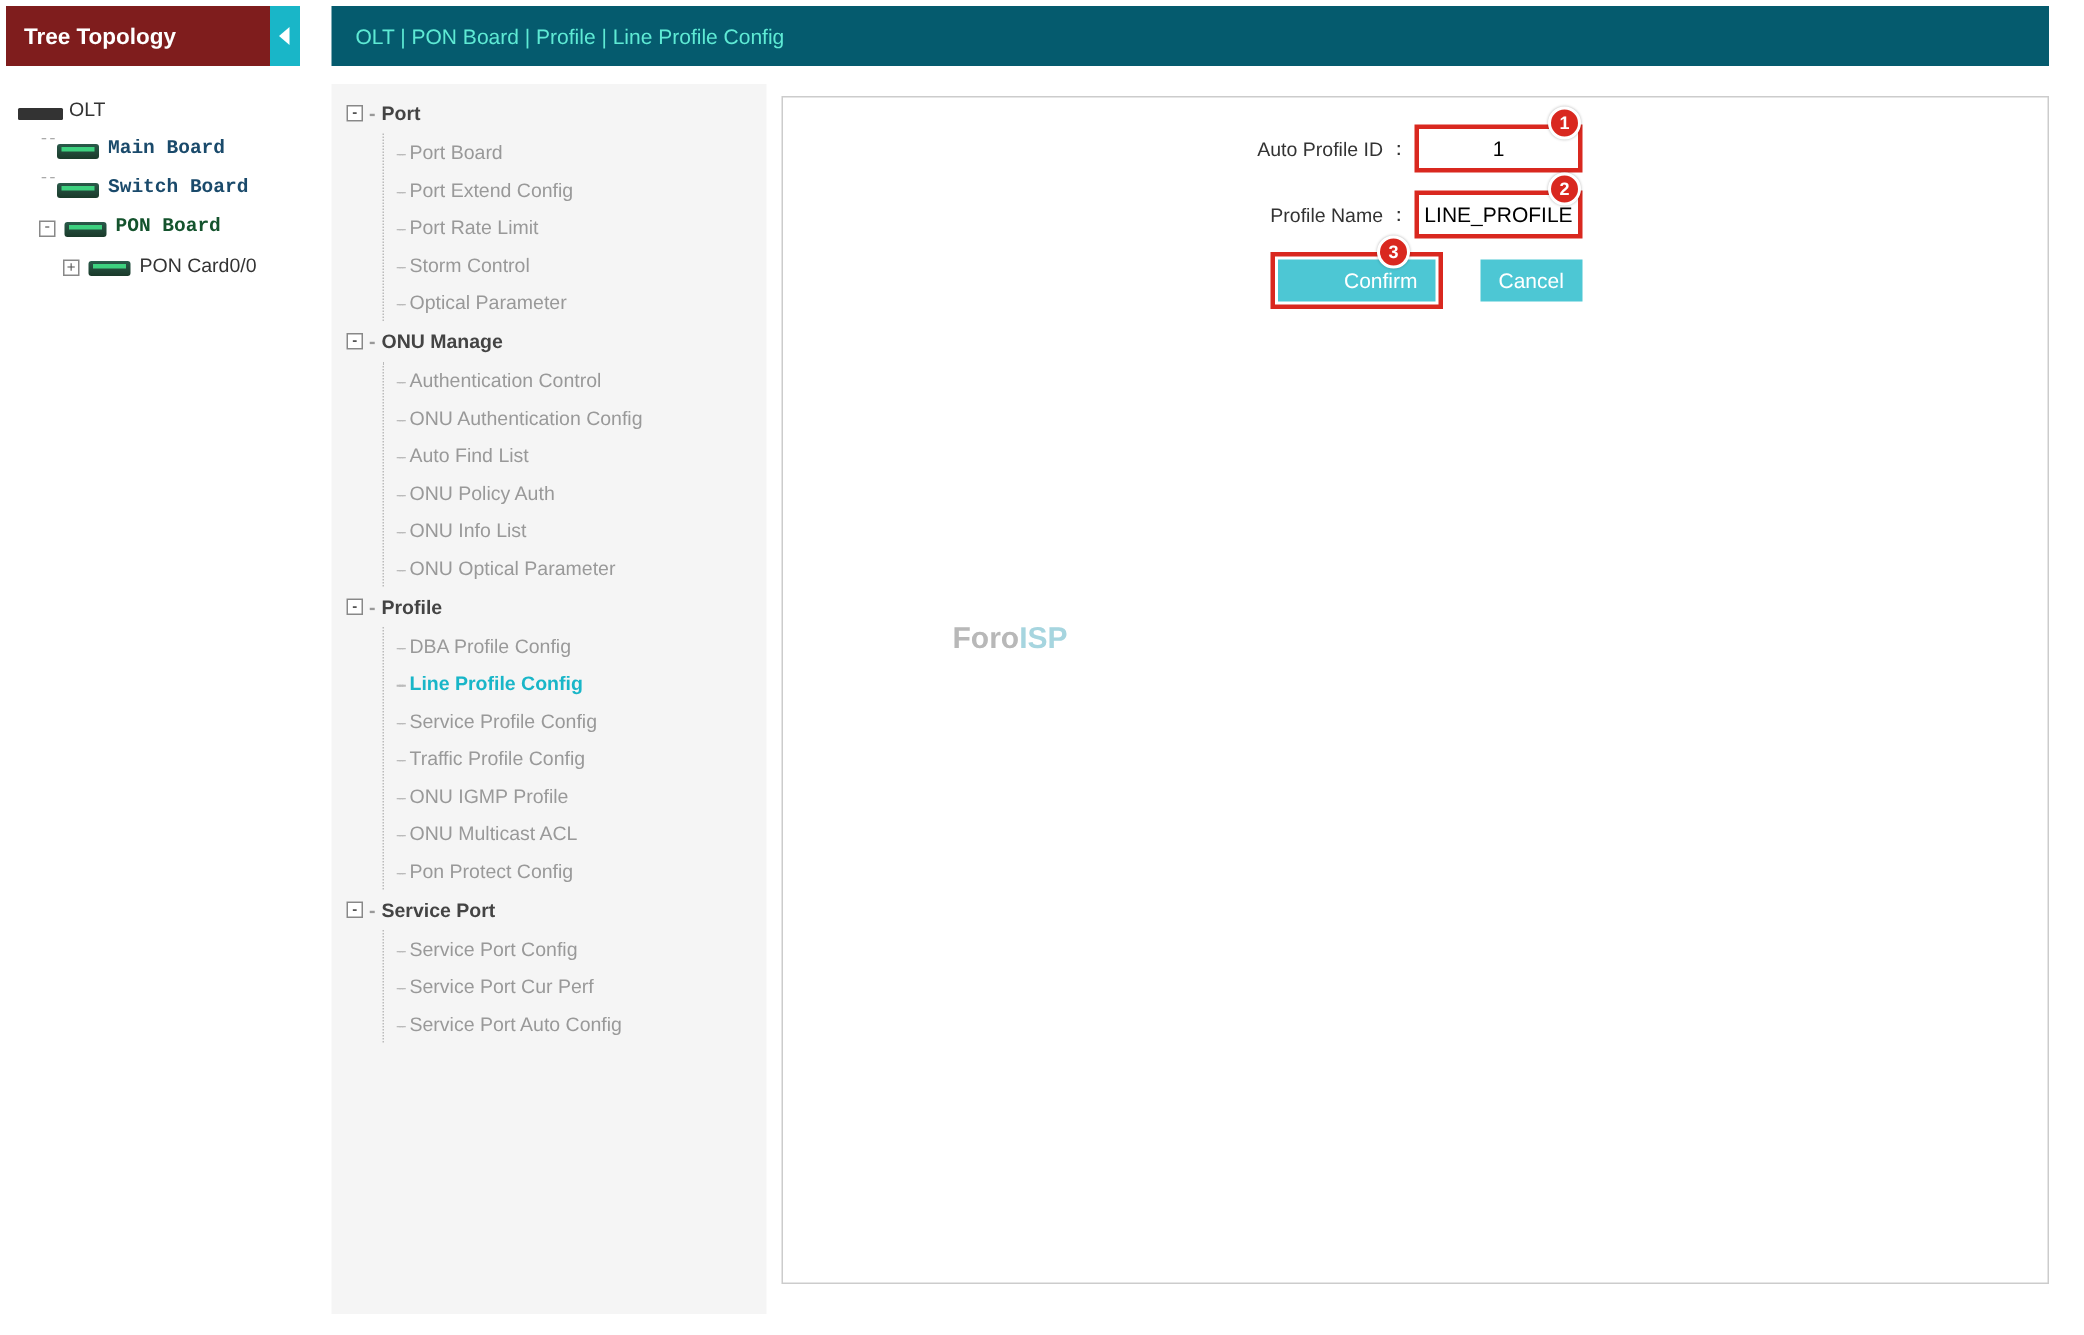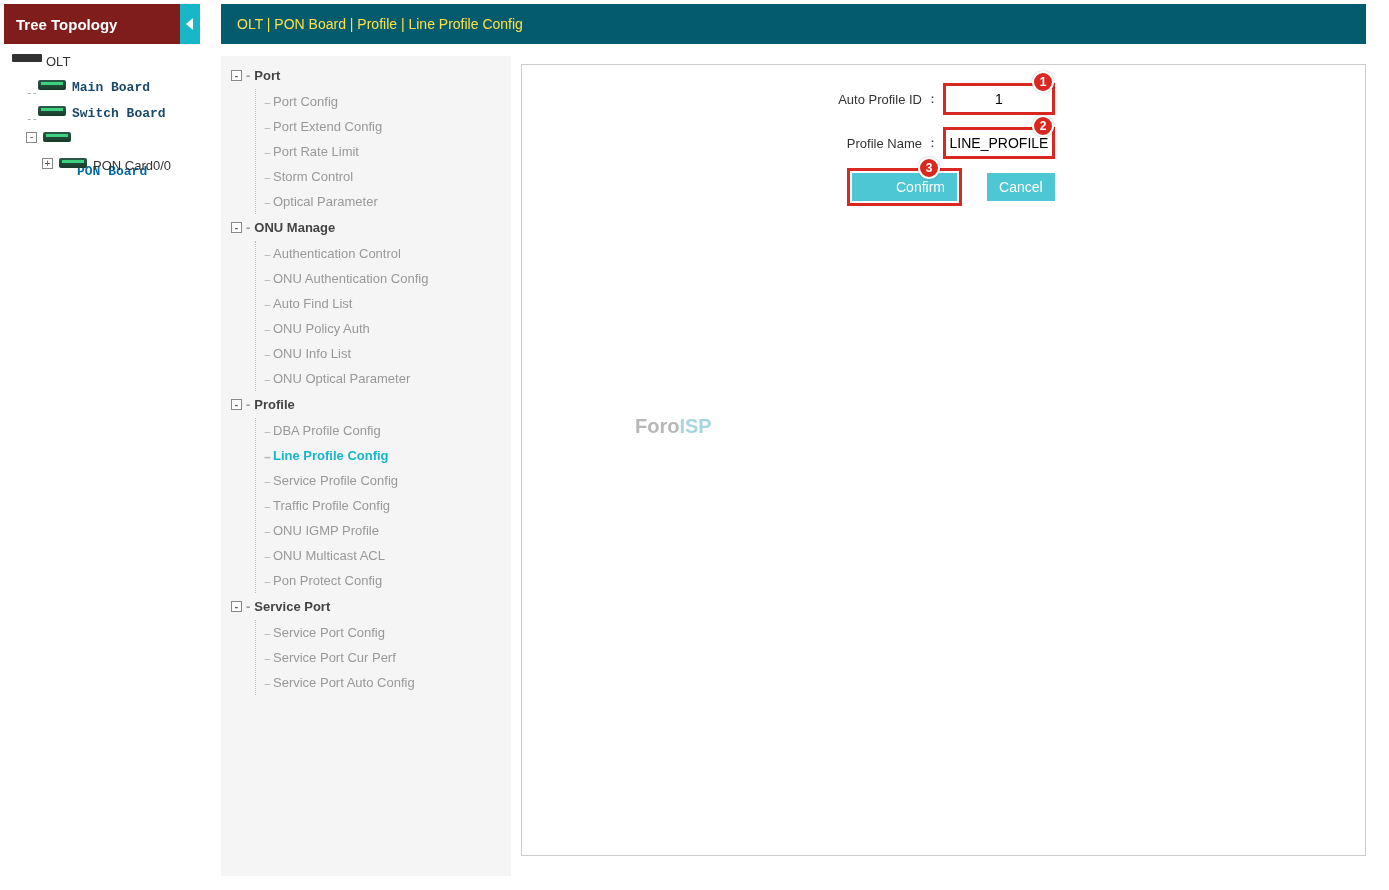--- a/index.html
+++ b/index.html
@@ -1,36 +1,36 @@
 <!DOCTYPE html>
 <html><head>
 <meta charset="utf-8">
 <style>
 * { box-sizing: border-box; margin: 0; padding: 0; }
 body { font-family: Arial, sans-serif; font-size: 13px; background: #fff; width: 1389px; height: 890px; overflow: hidden; }
 .tree-header { position: absolute; left: 4px; top: 4px; width: 196px; height: 40px; background: #7f1d1d; color: #fff; font-weight: bold; font-size: 15px; display: flex; align-items: center; padding-left: 12px; }
 .tree-collapse { position: absolute; left: 180px; top: 4px; width: 20px; height: 40px; background: #19b6c8; display: flex; align-items: center; justify-content: center; }
 .tree-collapse svg { width: 12px; height: 16px; }
 
-.breadcrumb-bar { position: absolute; left: 221px; top: 4px; width: 1145px; height: 40px; background: #055b6e; color: #fde047; font-size: 14px; display: flex; align-items: center; padding-left: 16px; }
+.breadcrumb-bar { position: absolute; left: 221px; top: 4px; width: 1145px; height: 40px; background: #055b6e; color: #5eead4; font-size: 14px; display: flex; align-items: center; padding-left: 16px; }
 
 .tree-panel { position: absolute; left: 4px; top: 48px; width: 196px; height: 820px; background: #fff; font-size: 13px; }
-.tree-panel .node { display: flex; align-items: flex-start; height: 26px; cursor: pointer; }
+.tree-panel .node { display: flex; align-items: flex-end; height: 26px; cursor: pointer; }
 .tree-panel .node.root { margin-left: 8px; margin-top: 6px; }
 .tree-panel .node.level1 { margin-left: 22px; font-family: Liberation Mono, monospace; }
 .tree-panel .node.level2 { margin-left: 38px; }
 .tree-panel .expander { width: 11px; height: 11px; border: 1px solid #888; font-size: 10px; line-height: 9px; text-align: center; margin-right: 6px; color: #555; background: #fff; }
 .tree-panel .connector { width: 12px; height: 26px; color: #888; font-size: 11px; display: flex; align-items: center; }
 .tree-panel .connector::before { content: "--"; letter-spacing: -1px; color: #aaa; }
 .tree-panel .board-icon { width: 28px; height: 10px; background: linear-gradient(to bottom, #2a5a4a 0%, #1a3a2a 100%); border-radius: 2px; margin-right: 6px; position: relative; }
 .tree-panel .board-icon::before { content: ""; position: absolute; left: 3px; top: 2px; width: 22px; height: 3px; background: #3dd17f; }
 .tree-panel .olt-icon { width: 30px; height: 8px; background: #333; border-radius: 1px; margin-right: 4px; }
 .tree-panel .label { color: #1a4a6b; font-weight: bold; }
 .tree-panel .label.plain { font-weight: normal; color: #333; }
-.tree-panel .label.active { color: #0369a1; margin-top: 32px; }
+.tree-panel .label.active { color: #14532d; margin-top: 32px; }
 
 .mid-panel { position: absolute; left: 221px; top: 56px; width: 290px; height: 820px; background: #f5f5f5; padding: 12px 10px; }
 .mid-panel .section-head { display: flex; align-items: center; color: #444; font-weight: bold; margin-top: 6px; margin-bottom: 6px; }
 .mid-panel .section-head:first-child { margin-top: 0; }
 .mid-panel .sec-exp { width: 11px; height: 11px; border: 1px solid #888; font-size: 10px; line-height: 9px; text-align: center; margin-right: 4px; color: #555; background: #fff; }
 .mid-panel .sec-dash { color: #999; margin-right: 4px; }
 .mid-panel .items { margin-left: 24px; border-left: 1px dotted #bbb; padding-left: 0; }
 .mid-panel .item { padding: 5px 0 5px 8px; color: #999; font-size: 13px; cursor: pointer; position: relative; }
 .mid-panel .item::before { content: "---"; color: #bbb; letter-spacing: -2px; margin-right: 4px; font-size: 11px; }
 .mid-panel .item.active { color: #19b6c8; font-weight: bold; }
@@ -97,21 +97,21 @@
 </div>
 
 <div class="mid-panel">
 
   <div class="section-head">
     <span class="sec-exp">-</span>
       <span class="sec-dash">-</span>
     <span>Port</span>
   </div>
   <div class="items">
-    <div class="item"><span>Port Config</span></div>
+    <div class="item"><span>Port Board</span></div>
     <div class="item"><span>Port Extend Config</span></div>
     <div class="item"><span>Port Rate Limit</span></div>
     <div class="item"><span>Storm Control</span></div>
     <div class="item"><span>Optical Parameter</span></div>
   </div>
 
   <div class="section-head">
     <span class="sec-exp">-</span>
       <span class="sec-dash">-</span>
     <span>ONU Manage</span>

